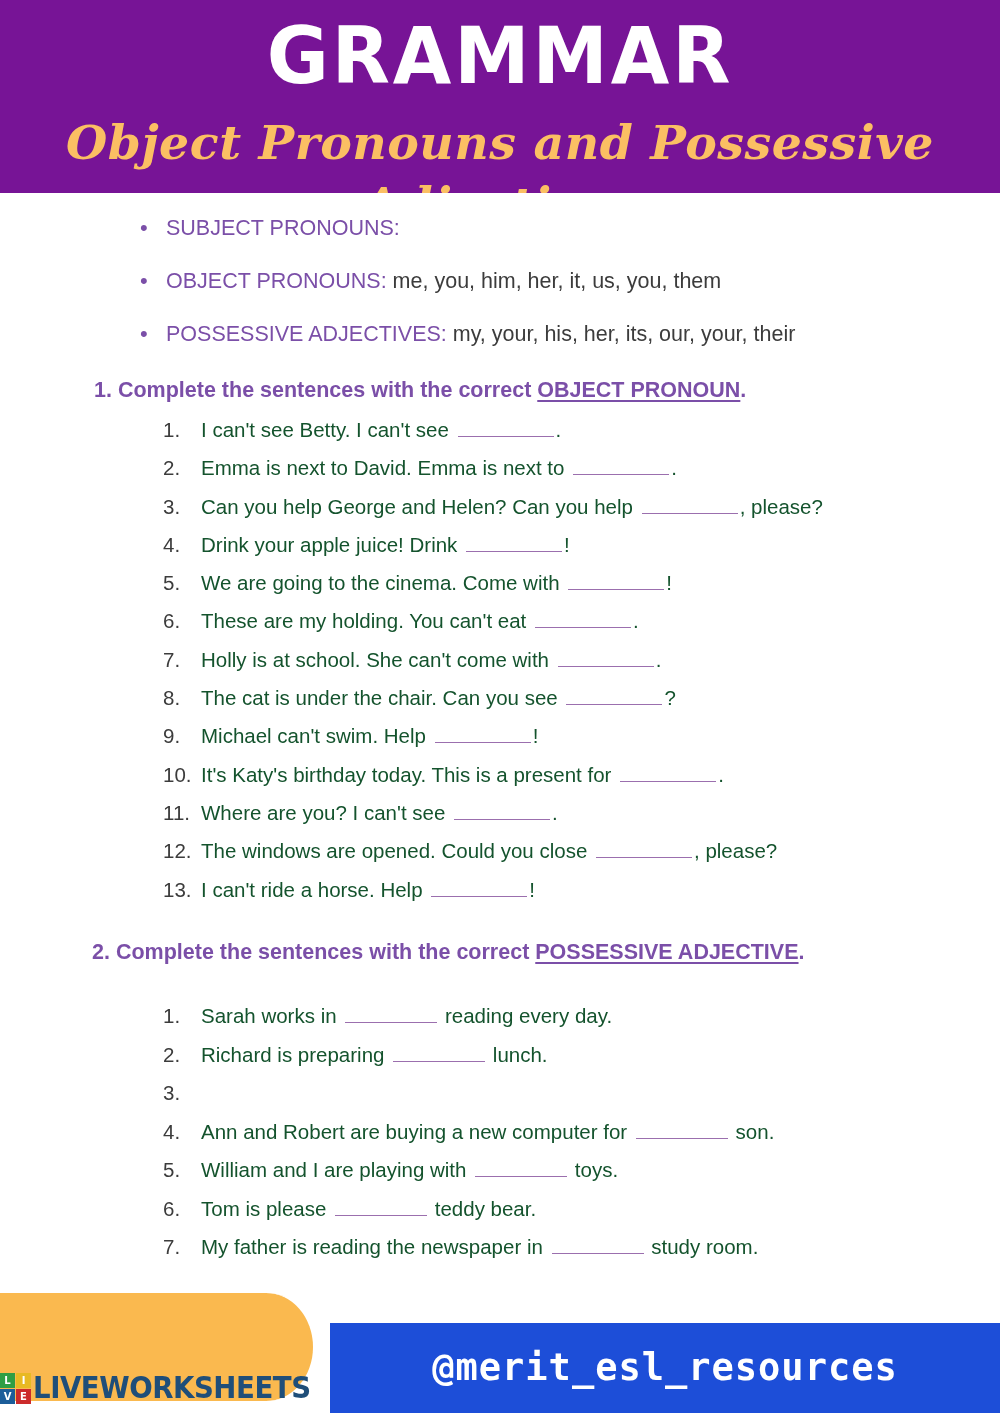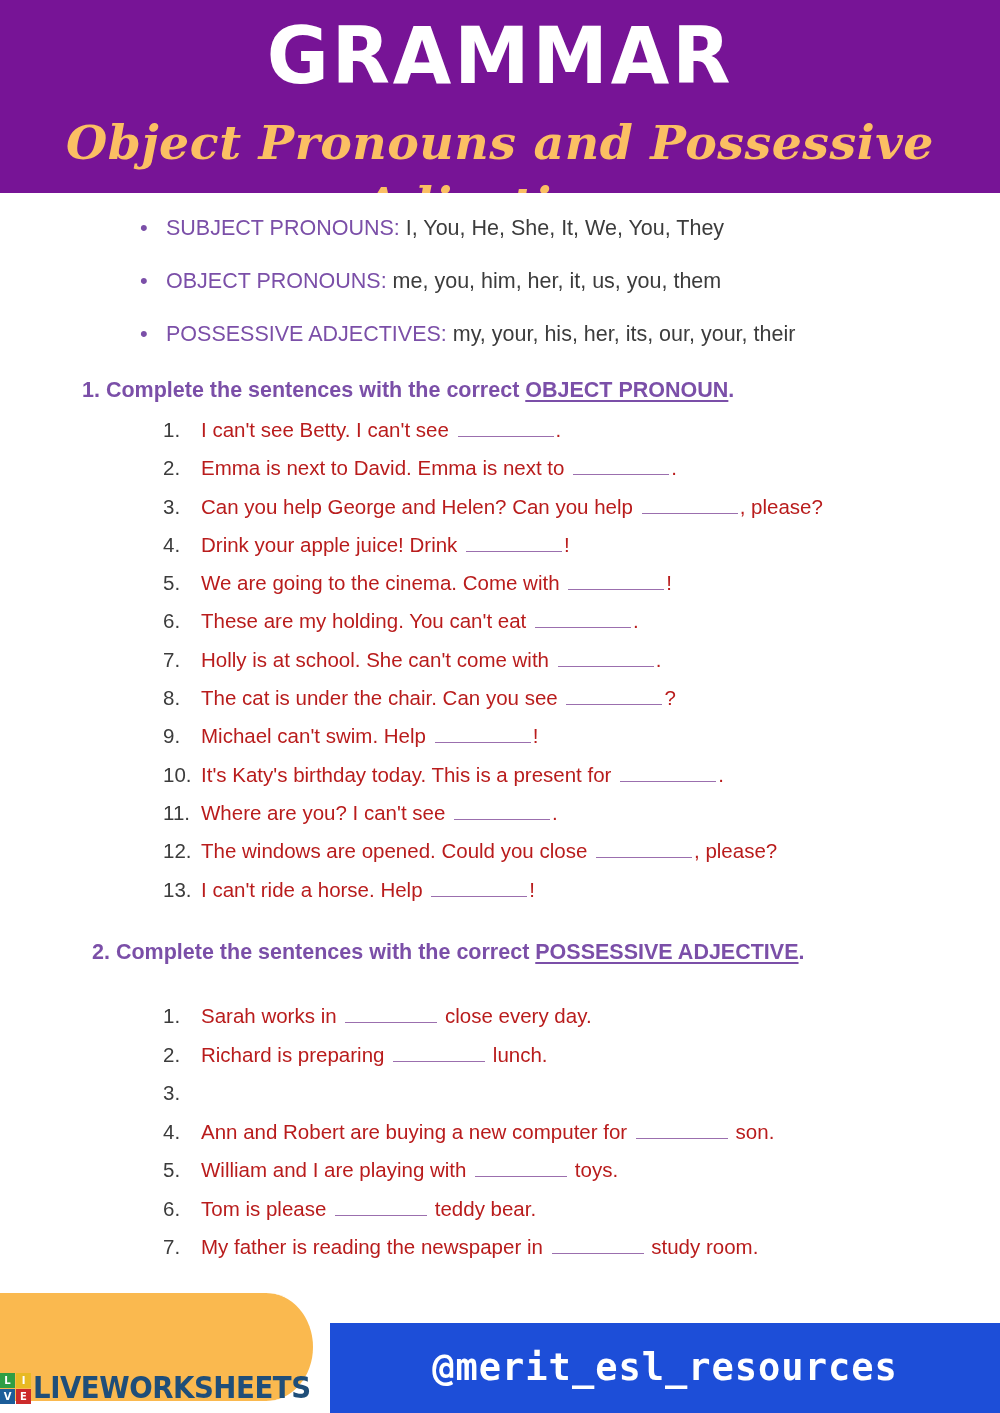--- a/index.html
+++ b/index.html
@@ -103,21 +103,21 @@
     font-weight: bold;
     line-height: 28px;
     white-space: nowrap;
   }
 
   .ex-heading .underlined {
     text-decoration: underline;
     text-underline-offset: 3px;
   }
 
-  #heading-1 { left: 82px; top: 376px; }
+  #heading-1 { left: 94px; top: 376px; }
   #heading-2 { left: 92px; top: 938px; }
 
   
   .ex-list {
     position: absolute;
     list-style: none;
   }
 
   #list-1 { left: 163px; top: 416px; width: 800px; }
   #list-2 { left: 163px; top: 1002px; width: 800px; }
@@ -133,21 +133,21 @@
   }
 
   #list-2 .ex-item { margin-bottom: 11.5px; }
 
   .item-num {
     flex: 0 0 38px;
     text-align: left;
     color: #3C3C3C;
   }
 
-  .item-text { color: #b91c1c; }
+  .item-text { color: #14532d; }
 
   .blank {
     display: inline-block;
     width: 96px;
     border-bottom: 1.6px solid #9b6fae;
     margin: 0 2px 0 3px;
     height: 17px;
     vertical-align: baseline;
   }
 
@@ -256,21 +256,20 @@
   <div class="header-banner">
     <div class="header-title">GRAMMAR</div>
     <div class="header-subtitle">Object Pronouns and Possessive Adjectives</div>
   </div>
 
   <div class="definitions">
 
     <div class="def-row">
       <span class="def-bullet">•</span>
       <span class="def-label">SUBJECT PRONOUNS:</span>
-      <span class="def-values">I, You, He, She, It, We, You, They</span>
     </div>
 
     <div class="def-row">
       <span class="def-bullet">•</span>
       <span class="def-label">OBJECT PRONOUNS:</span>
       <span class="def-values">me, you, him, her, it, us, you, them</span>
     </div>
 
     <div class="def-row">
       <span class="def-bullet">•</span>
@@ -339,21 +338,21 @@
       </li>
     </ol>
 
   <div class="ex-heading" id="heading-2">
     <span>2. Complete the sentences with the correct </span><span class="underlined">POSSESSIVE ADJECTIVE</span><span>.</span>
   </div>
 
   <ol class="ex-list" id="list-2">
       <li class="ex-item">
         <span class="item-num">1.</span>
-        <span class="item-text"><span>Sarah works in </span><span class="blank blank-sm"></span><span> close every day.</span></span>
+        <span class="item-text"><span>Sarah works in </span><span class="blank blank-sm"></span><span> reading every day.</span></span>
       </li>
       <li class="ex-item">
         <span class="item-num">2.</span>
         <span class="item-text"><span>Richard is preparing </span><span class="blank blank-sm"></span><span> lunch.</span></span>
       </li>
       <li class="ex-item">
         <span class="item-num">3.</span>
       </li>
       <li class="ex-item">
         <span class="item-num">4.</span>

